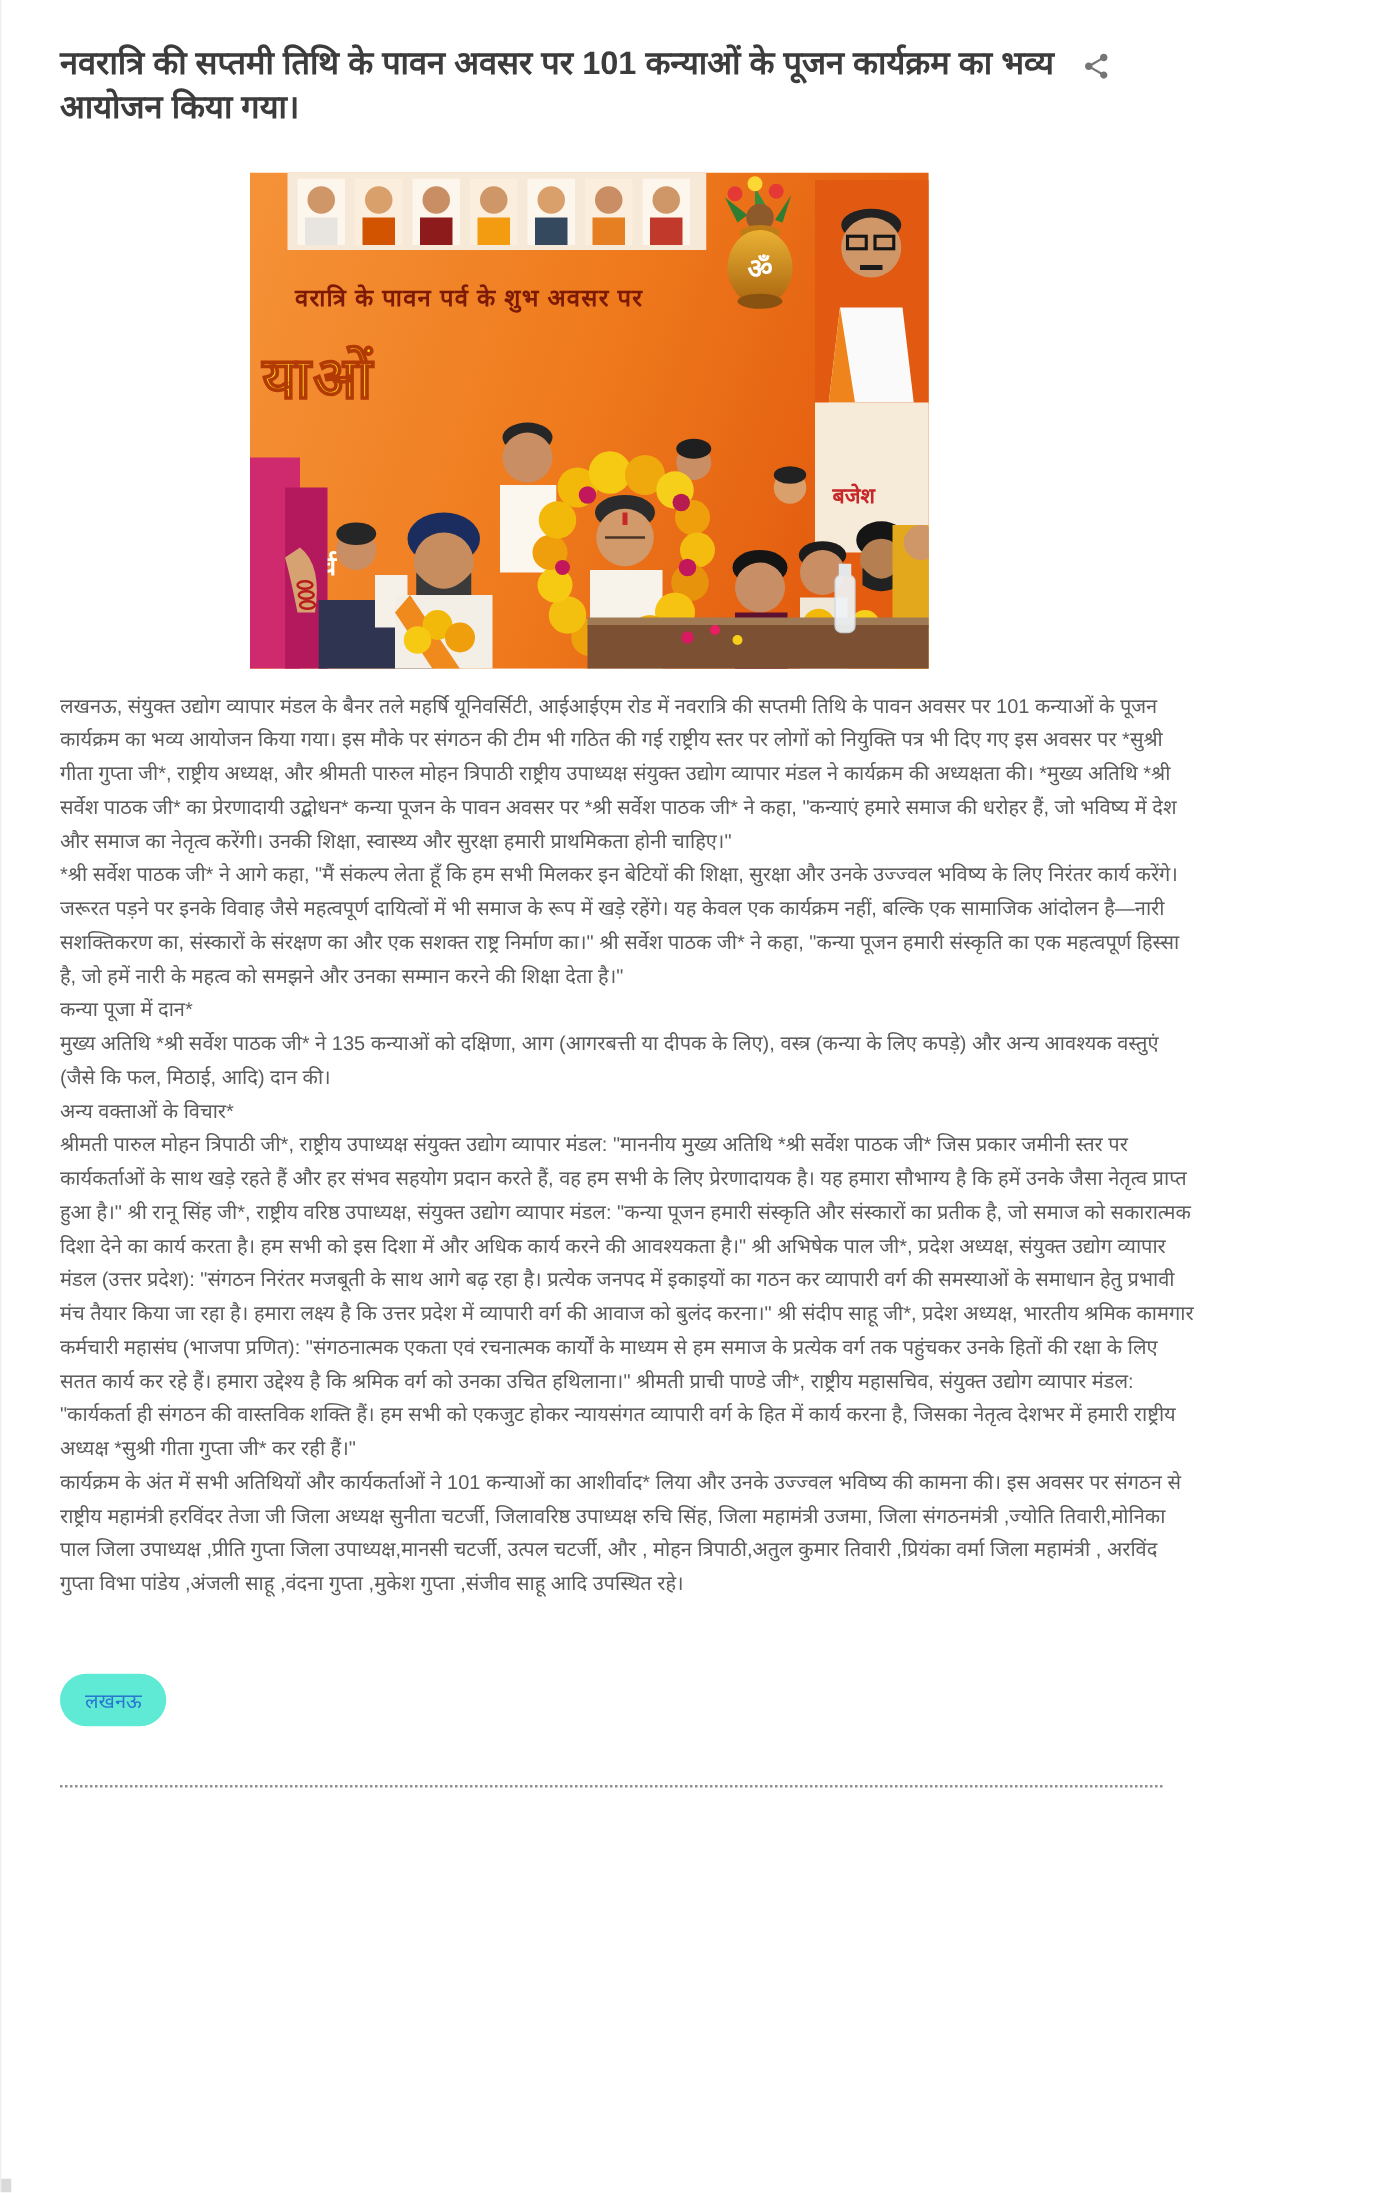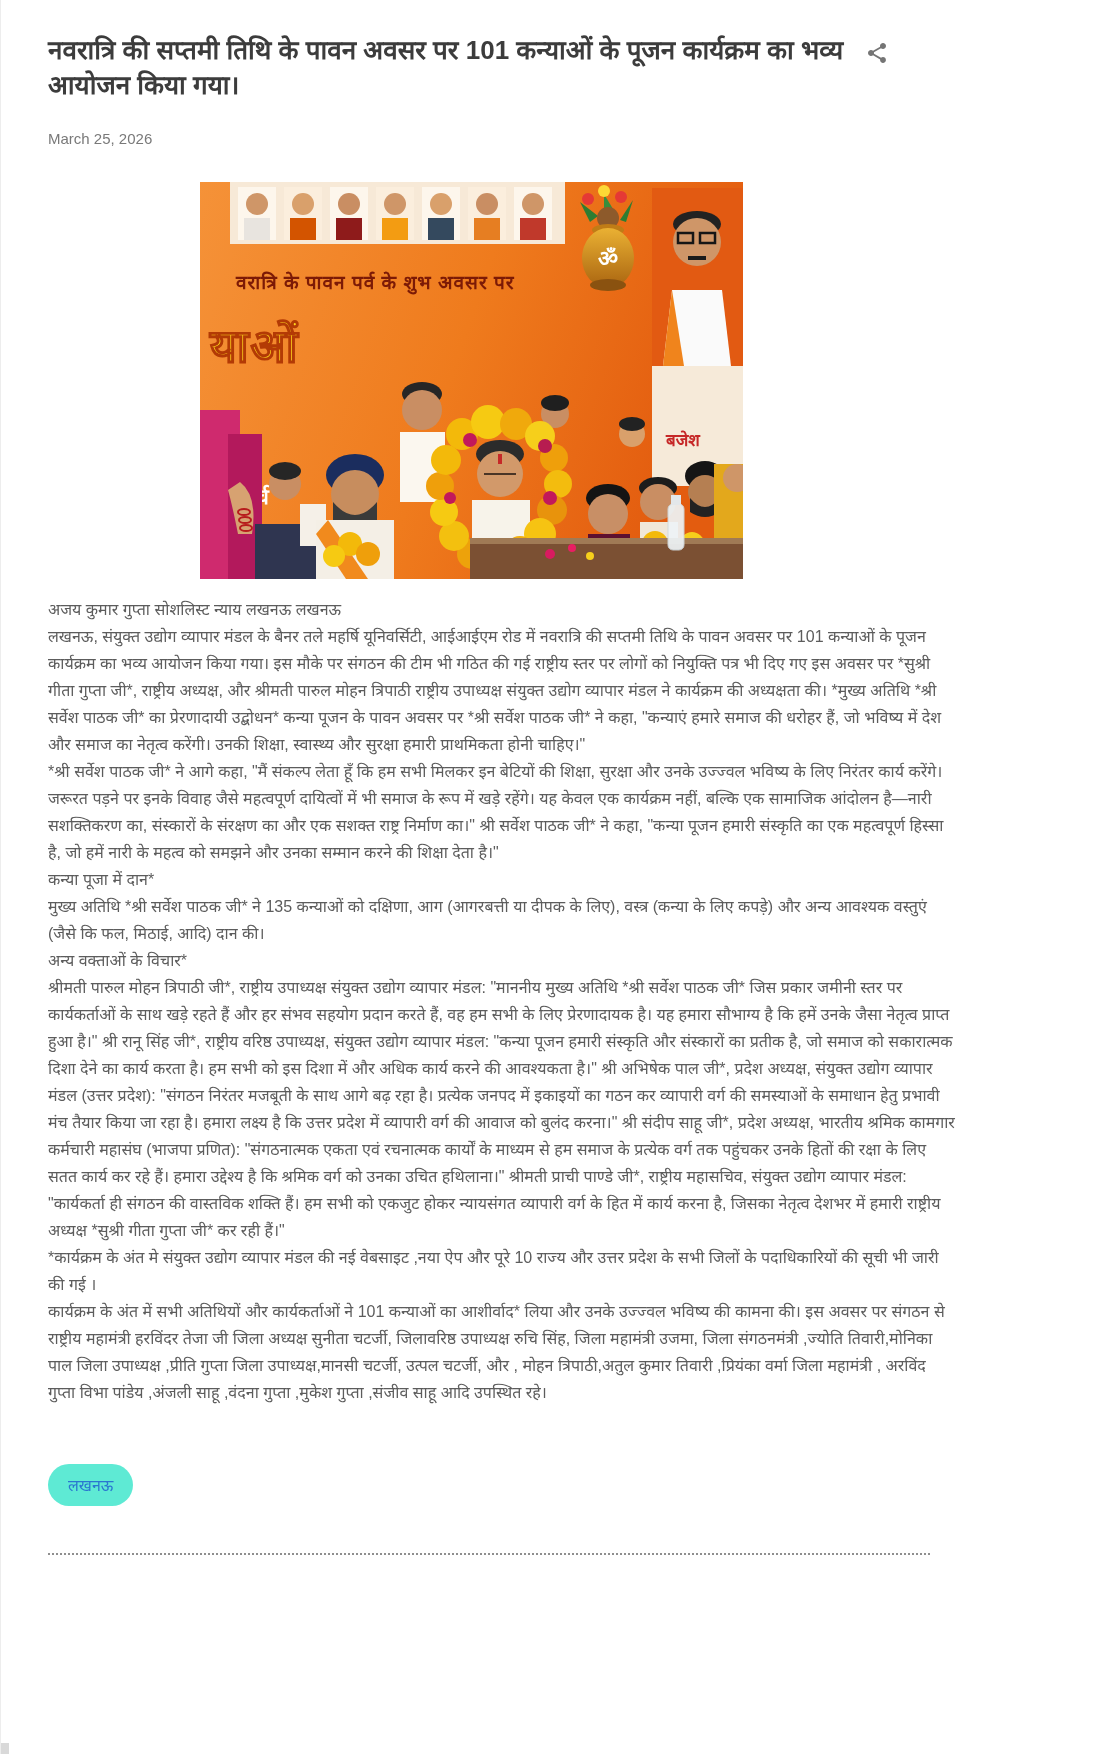--- a/index.html
+++ b/index.html
@@ -96,21 +96,20 @@
       <h1 class="post-title">नवरात्रि की सप्तमी तिथि के पावन अवसर पर 101 कन्याओं के पूजन कार्यक्रम का भव्य आयोजन किया गया।</h1>
       <button class="share-button" title="">
         <span>
           <svg width="24" height="24" viewBox="0 0 24 24" fill="#757575">
             <path d="M18 16.1c-.76 0-1.44.3-1.96.77l-7.1-4.13c.05-.23.08-.46.08-.7s-.03-.47-.08-.7l7.02-4.09c.54.5 1.25.8 2.04.8 1.66 0 3-1.34 3-3s-1.34-3-3-3-3 1.34-3 3c0 .24.03.47.08.7L8.06 9.84C7.52 9.34 6.8 9.04 6 9.04c-1.66 0-3 1.34-3 3s1.34 3 3 3c.8 0 1.52-.3 2.06-.8l7.1 4.14c-.05.21-.08.43-.08.66 0 1.6 1.31 2.92 2.92 2.92s2.92-1.31 2.92-2.92-1.31-2.94-2.92-2.94z"></path>
           </svg>
         </span>
       </button>
     </div>
 
-    <div class="post-date">March 25, 2026</div>
 
     <figure class="post-figure" style="margin-left:auto;margin-right:auto;">
       <svg width="543" height="397" viewBox="0 0 543 397">
         <defs>
           <linearGradient id="bannerGrad" x1="0" y1="0" x2="1" y2="0.25">
             <stop offset="0" stop-color="#f59238"></stop>
             <stop offset="0.55" stop-color="#ef7b1d"></stop>
             <stop offset="1" stop-color="#e35c0f"></stop>
           </linearGradient>
           <linearGradient id="goldGrad" x1="0" y1="0" x2="0" y2="1">
@@ -295,28 +294,26 @@
           <circle cx="350" cy="372" r="5" fill="#d81b60"></circle>
           <circle cx="372" cy="366" r="4" fill="#e91e63"></circle>
           <circle cx="390" cy="374" r="4" fill="#f6cf1b"></circle>
           <rect x="468" y="322" width="16" height="46" rx="5" fill="#eef4f7" opacity="0.92" stroke="#cfd8dc"></rect>
           <rect x="471" y="313" width="10" height="10" fill="#e3e7ea"></rect>
         </g>
       </svg>
     </figure>
 
     <div class="post-body">
-      <p>अजय कुमार गुप्ता सोशलिस्ट न्याय लखनऊ लखनऊ</p>
       <p>लखनऊ, संयुक्त उद्योग व्यापार मंडल के बैनर तले महर्षि यूनिवर्सिटी, आईआईएम रोड में नवरात्रि की सप्तमी तिथि के पावन अवसर पर 101 कन्याओं के पूजन कार्यक्रम का भव्य आयोजन किया गया। इस मौके पर संगठन की टीम भी गठित की गई राष्ट्रीय स्तर पर लोगों को नियुक्ति पत्र भी दिए गए इस अवसर पर *सुश्री गीता गुप्ता जी*, राष्ट्रीय अध्यक्ष, और श्रीमती पारुल मोहन त्रिपाठी राष्ट्रीय उपाध्यक्ष संयुक्त उद्योग व्यापार मंडल ने कार्यक्रम की अध्यक्षता की। *मुख्य अतिथि *श्री सर्वेश पाठक जी* का प्रेरणादायी उद्बोधन* कन्या पूजन के पावन अवसर पर *श्री सर्वेश पाठक जी* ने कहा, "कन्याएं हमारे समाज की धरोहर हैं, जो भविष्य में देश और समाज का नेतृत्व करेंगी। उनकी शिक्षा, स्वास्थ्य और सुरक्षा हमारी प्राथमिकता होनी चाहिए।"</p>
       <p>*श्री सर्वेश पाठक जी* ने आगे कहा, "मैं संकल्प लेता हूँ कि हम सभी मिलकर इन बेटियों की शिक्षा, सुरक्षा और उनके उज्ज्वल भविष्य के लिए निरंतर कार्य करेंगे। जरूरत पड़ने पर इनके विवाह जैसे महत्वपूर्ण दायित्वों में भी समाज के रूप में खड़े रहेंगे। यह केवल एक कार्यक्रम नहीं, बल्कि एक सामाजिक आंदोलन है—नारी सशक्तिकरण का, संस्कारों के संरक्षण का और एक सशक्त राष्ट्र निर्माण का।" श्री सर्वेश पाठक जी* ने कहा, "कन्या पूजन हमारी संस्कृति का एक महत्वपूर्ण हिस्सा है, जो हमें नारी के महत्व को समझने और उनका सम्मान करने की शिक्षा देता है।"</p>
       <p>कन्या पूजा में दान*</p>
       <p>मुख्य अतिथि *श्री सर्वेश पाठक जी* ने 135 कन्याओं को दक्षिणा, आग (आगरबत्ती या दीपक के लिए), वस्त्र (कन्या के लिए कपड़े) और अन्य आवश्यक वस्तुएं (जैसे कि फल, मिठाई, आदि) दान की।</p>
       <p>अन्य वक्ताओं के विचार*</p>
       <p>श्रीमती पारुल मोहन त्रिपाठी जी*, राष्ट्रीय उपाध्यक्ष संयुक्त उद्योग व्यापार मंडल: "माननीय मुख्य अतिथि *श्री सर्वेश पाठक जी* जिस प्रकार जमीनी स्तर पर कार्यकर्ताओं के साथ खड़े रहते हैं और हर संभव सहयोग प्रदान करते हैं, वह हम सभी के लिए प्रेरणादायक है। यह हमारा सौभाग्य है कि हमें उनके जैसा नेतृत्व प्राप्त हुआ है।" श्री रानू सिंह जी*, राष्ट्रीय वरिष्ठ उपाध्यक्ष, संयुक्त उद्योग व्यापार मंडल: "कन्या पूजन हमारी संस्कृति और संस्कारों का प्रतीक है, जो समाज को सकारात्मक दिशा देने का कार्य करता है। हम सभी को इस दिशा में और अधिक कार्य करने की आवश्यकता है।" श्री अभिषेक पाल जी*, प्रदेश अध्यक्ष, संयुक्त उद्योग व्यापार मंडल (उत्तर प्रदेश): "संगठन निरंतर मजबूती के साथ आगे बढ़ रहा है। प्रत्येक जनपद में इकाइयों का गठन कर व्यापारी वर्ग की समस्याओं के समाधान हेतु प्रभावी मंच तैयार किया जा रहा है। हमारा लक्ष्य है कि उत्तर प्रदेश में व्यापारी वर्ग की आवाज को बुलंद करना।" श्री संदीप साहू जी*, प्रदेश अध्यक्ष, भारतीय श्रमिक कामगार कर्मचारी महासंघ (भाजपा प्रणित): "संगठनात्मक एकता एवं रचनात्मक कार्यों के माध्यम से हम समाज के प्रत्येक वर्ग तक पहुंचकर उनके हितों की रक्षा के लिए सतत कार्य कर रहे हैं। हमारा उद्देश्य है कि श्रमिक वर्ग को उनका उचित हथिलाना।" श्रीमती प्राची पाण्डे जी*, राष्ट्रीय महासचिव, संयुक्त उद्योग व्यापार मंडल: "कार्यकर्ता ही संगठन की वास्तविक शक्ति हैं। हम सभी को एकजुट होकर न्यायसंगत व्यापारी वर्ग के हित में कार्य करना है, जिसका नेतृत्व देशभर में हमारी राष्ट्रीय अध्यक्ष *सुश्री गीता गुप्ता जी* कर रही हैं।"</p>
-      <p>*कार्यक्रम के अंत मे  संयुक्त उद्योग व्यापार मंडल की नई वेबसाइट ,नया ऐप और पूरे 10 राज्य और उत्तर प्रदेश के सभी जिलों के पदाधिकारियों की सूची भी जारी की गई ।</p>
       <p>कार्यक्रम के अंत में सभी अतिथियों और कार्यकर्ताओं ने 101 कन्याओं का आशीर्वाद* लिया और उनके उज्ज्वल भविष्य की कामना की। इस अवसर पर संगठन से राष्ट्रीय महामंत्री हरविंदर तेजा जी जिला अध्यक्ष सुनीता चटर्जी, जिलावरिष्ठ उपाध्यक्ष रुचि सिंह, जिला महामंत्री उजमा, जिला संगठनमंत्री ,ज्योति तिवारी,मोनिका पाल जिला उपाध्यक्ष ,प्रीति गुप्ता जिला उपाध्यक्ष,मानसी चटर्जी, उत्पल चटर्जी, और , मोहन त्रिपाठी,अतुल कुमार तिवारी ,प्रियंका वर्मा जिला महामंत्री , अरविंद गुप्ता विभा पांडेय ,अंजली साहू ,वंदना गुप्ता ,मुकेश गुप्ता ,संजीव साहू आदि उपस्थित रहे।</p>
     </div>
 
     <a class="label-chip" href="#">लखनऊ</a>
 
     <div class="post-divider"></div>
 
   </div>
 
   <div class="scroll-nub"></div>

